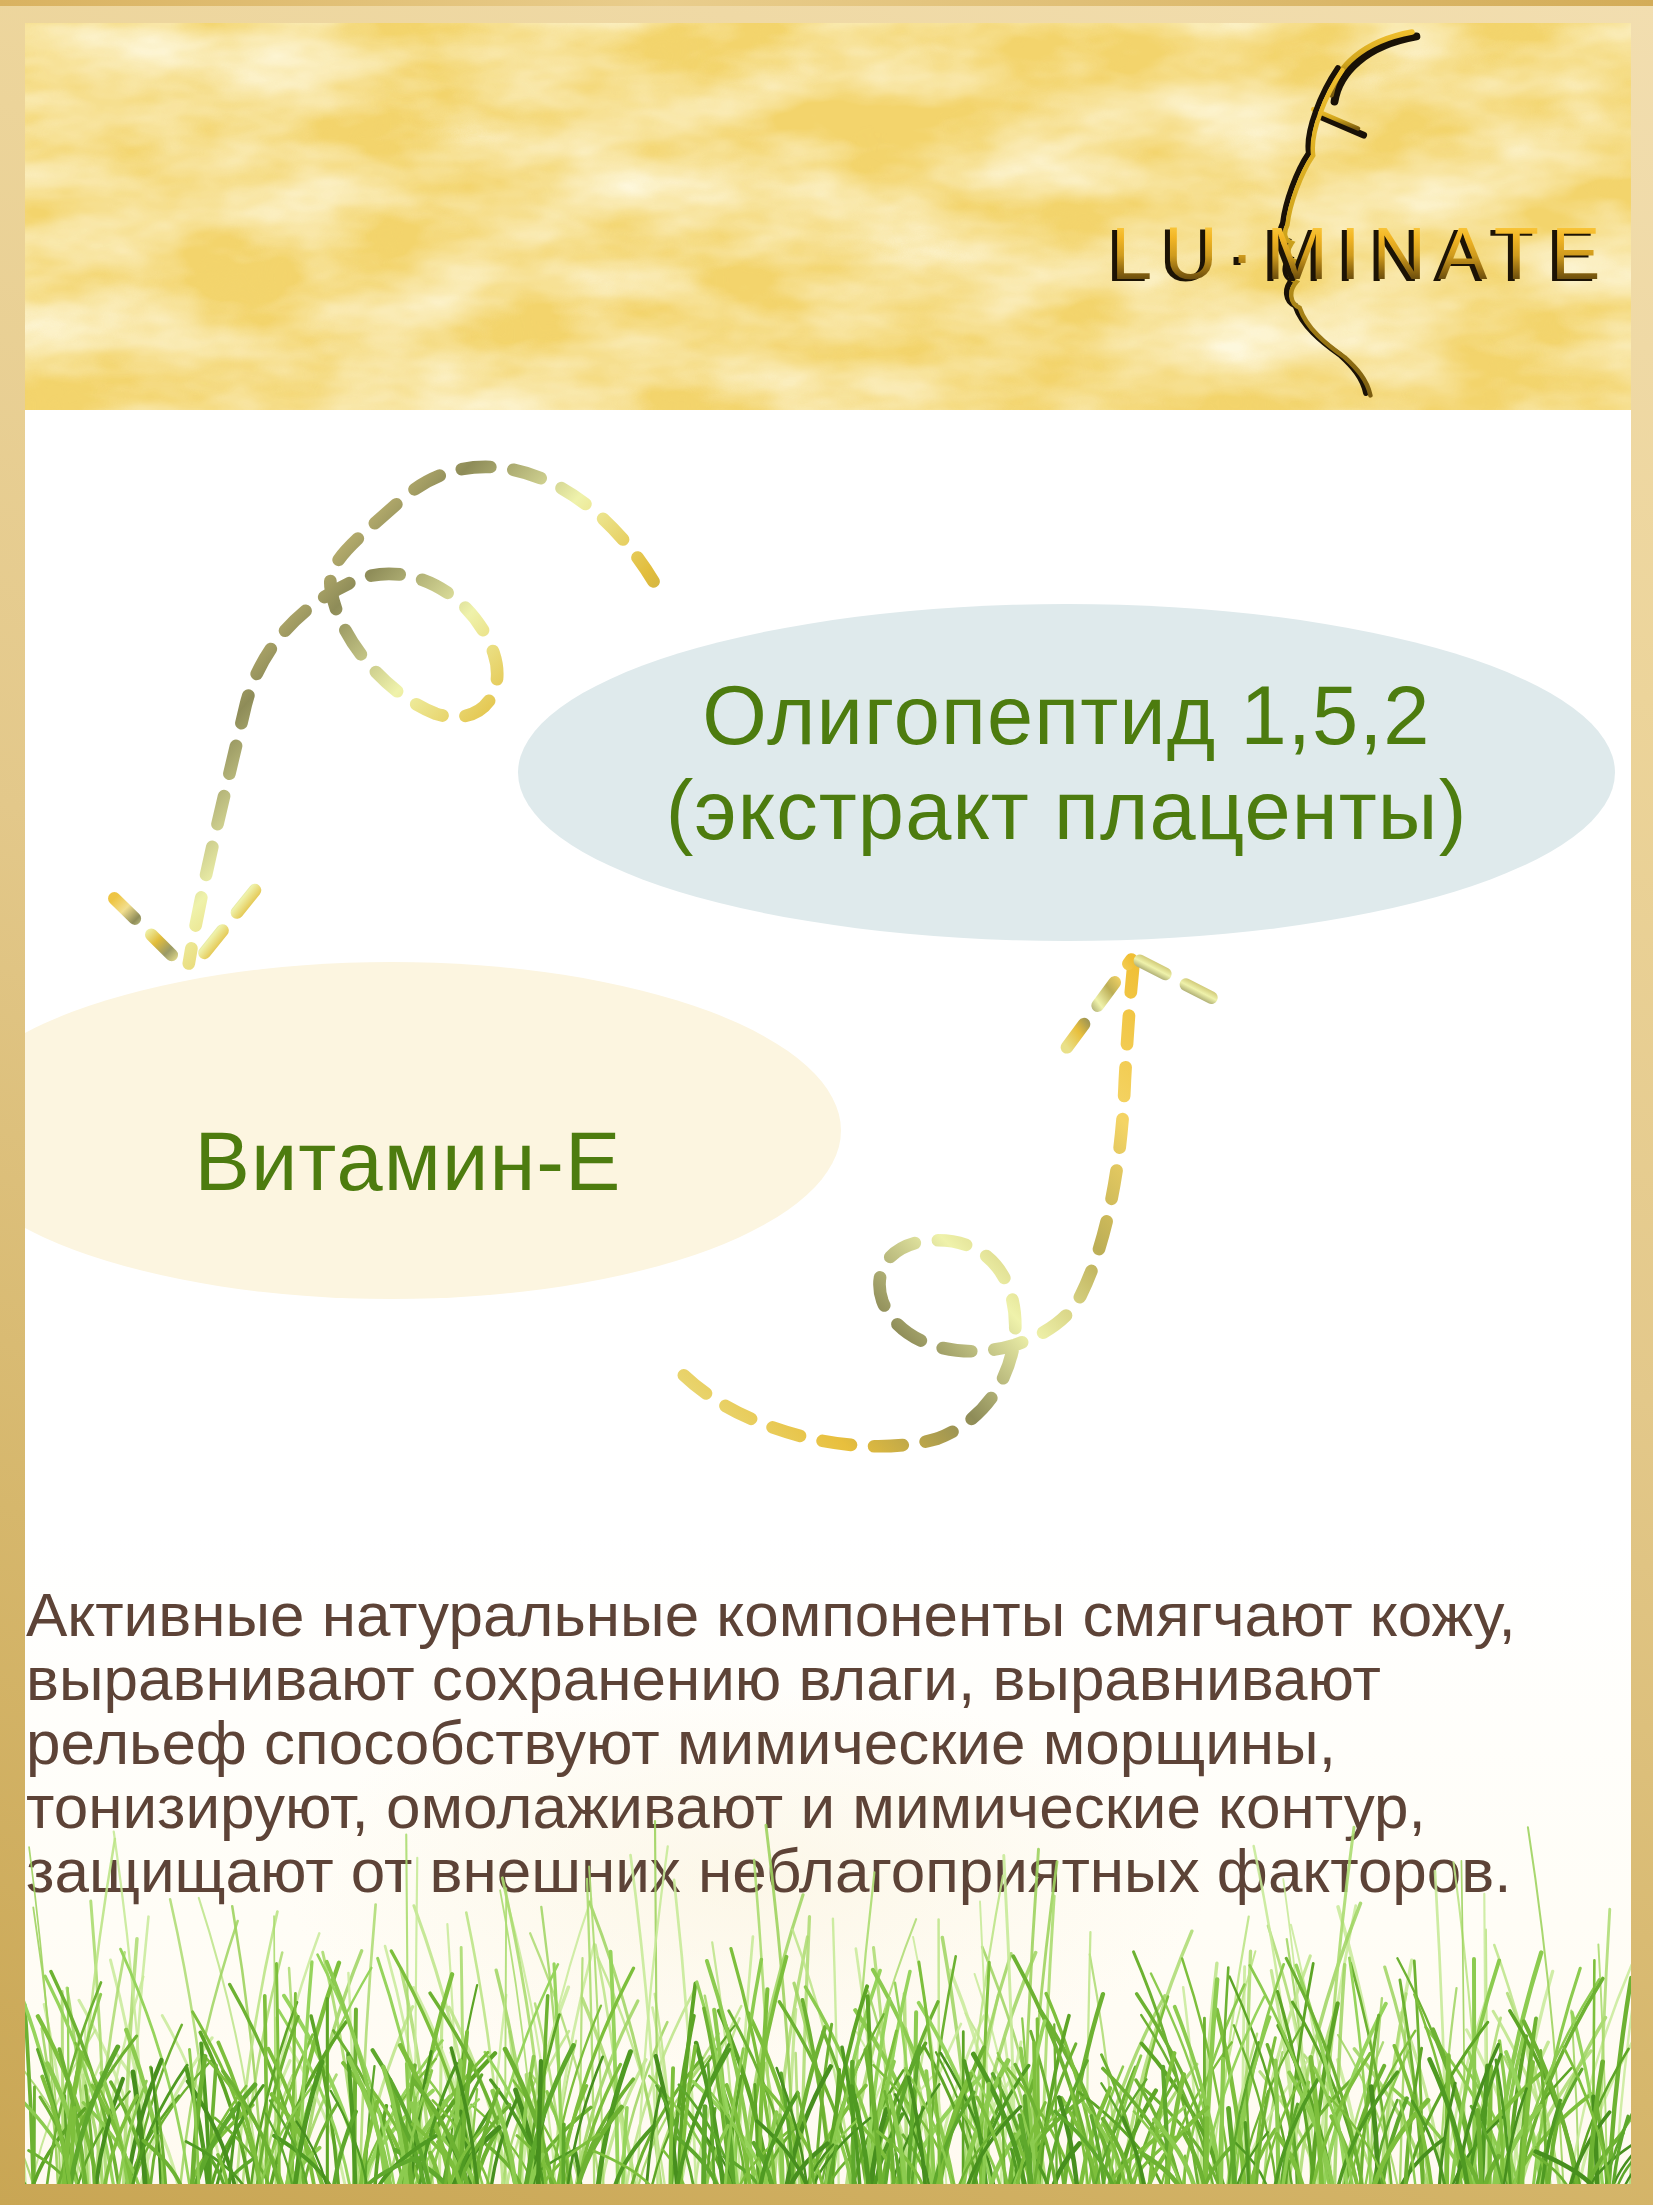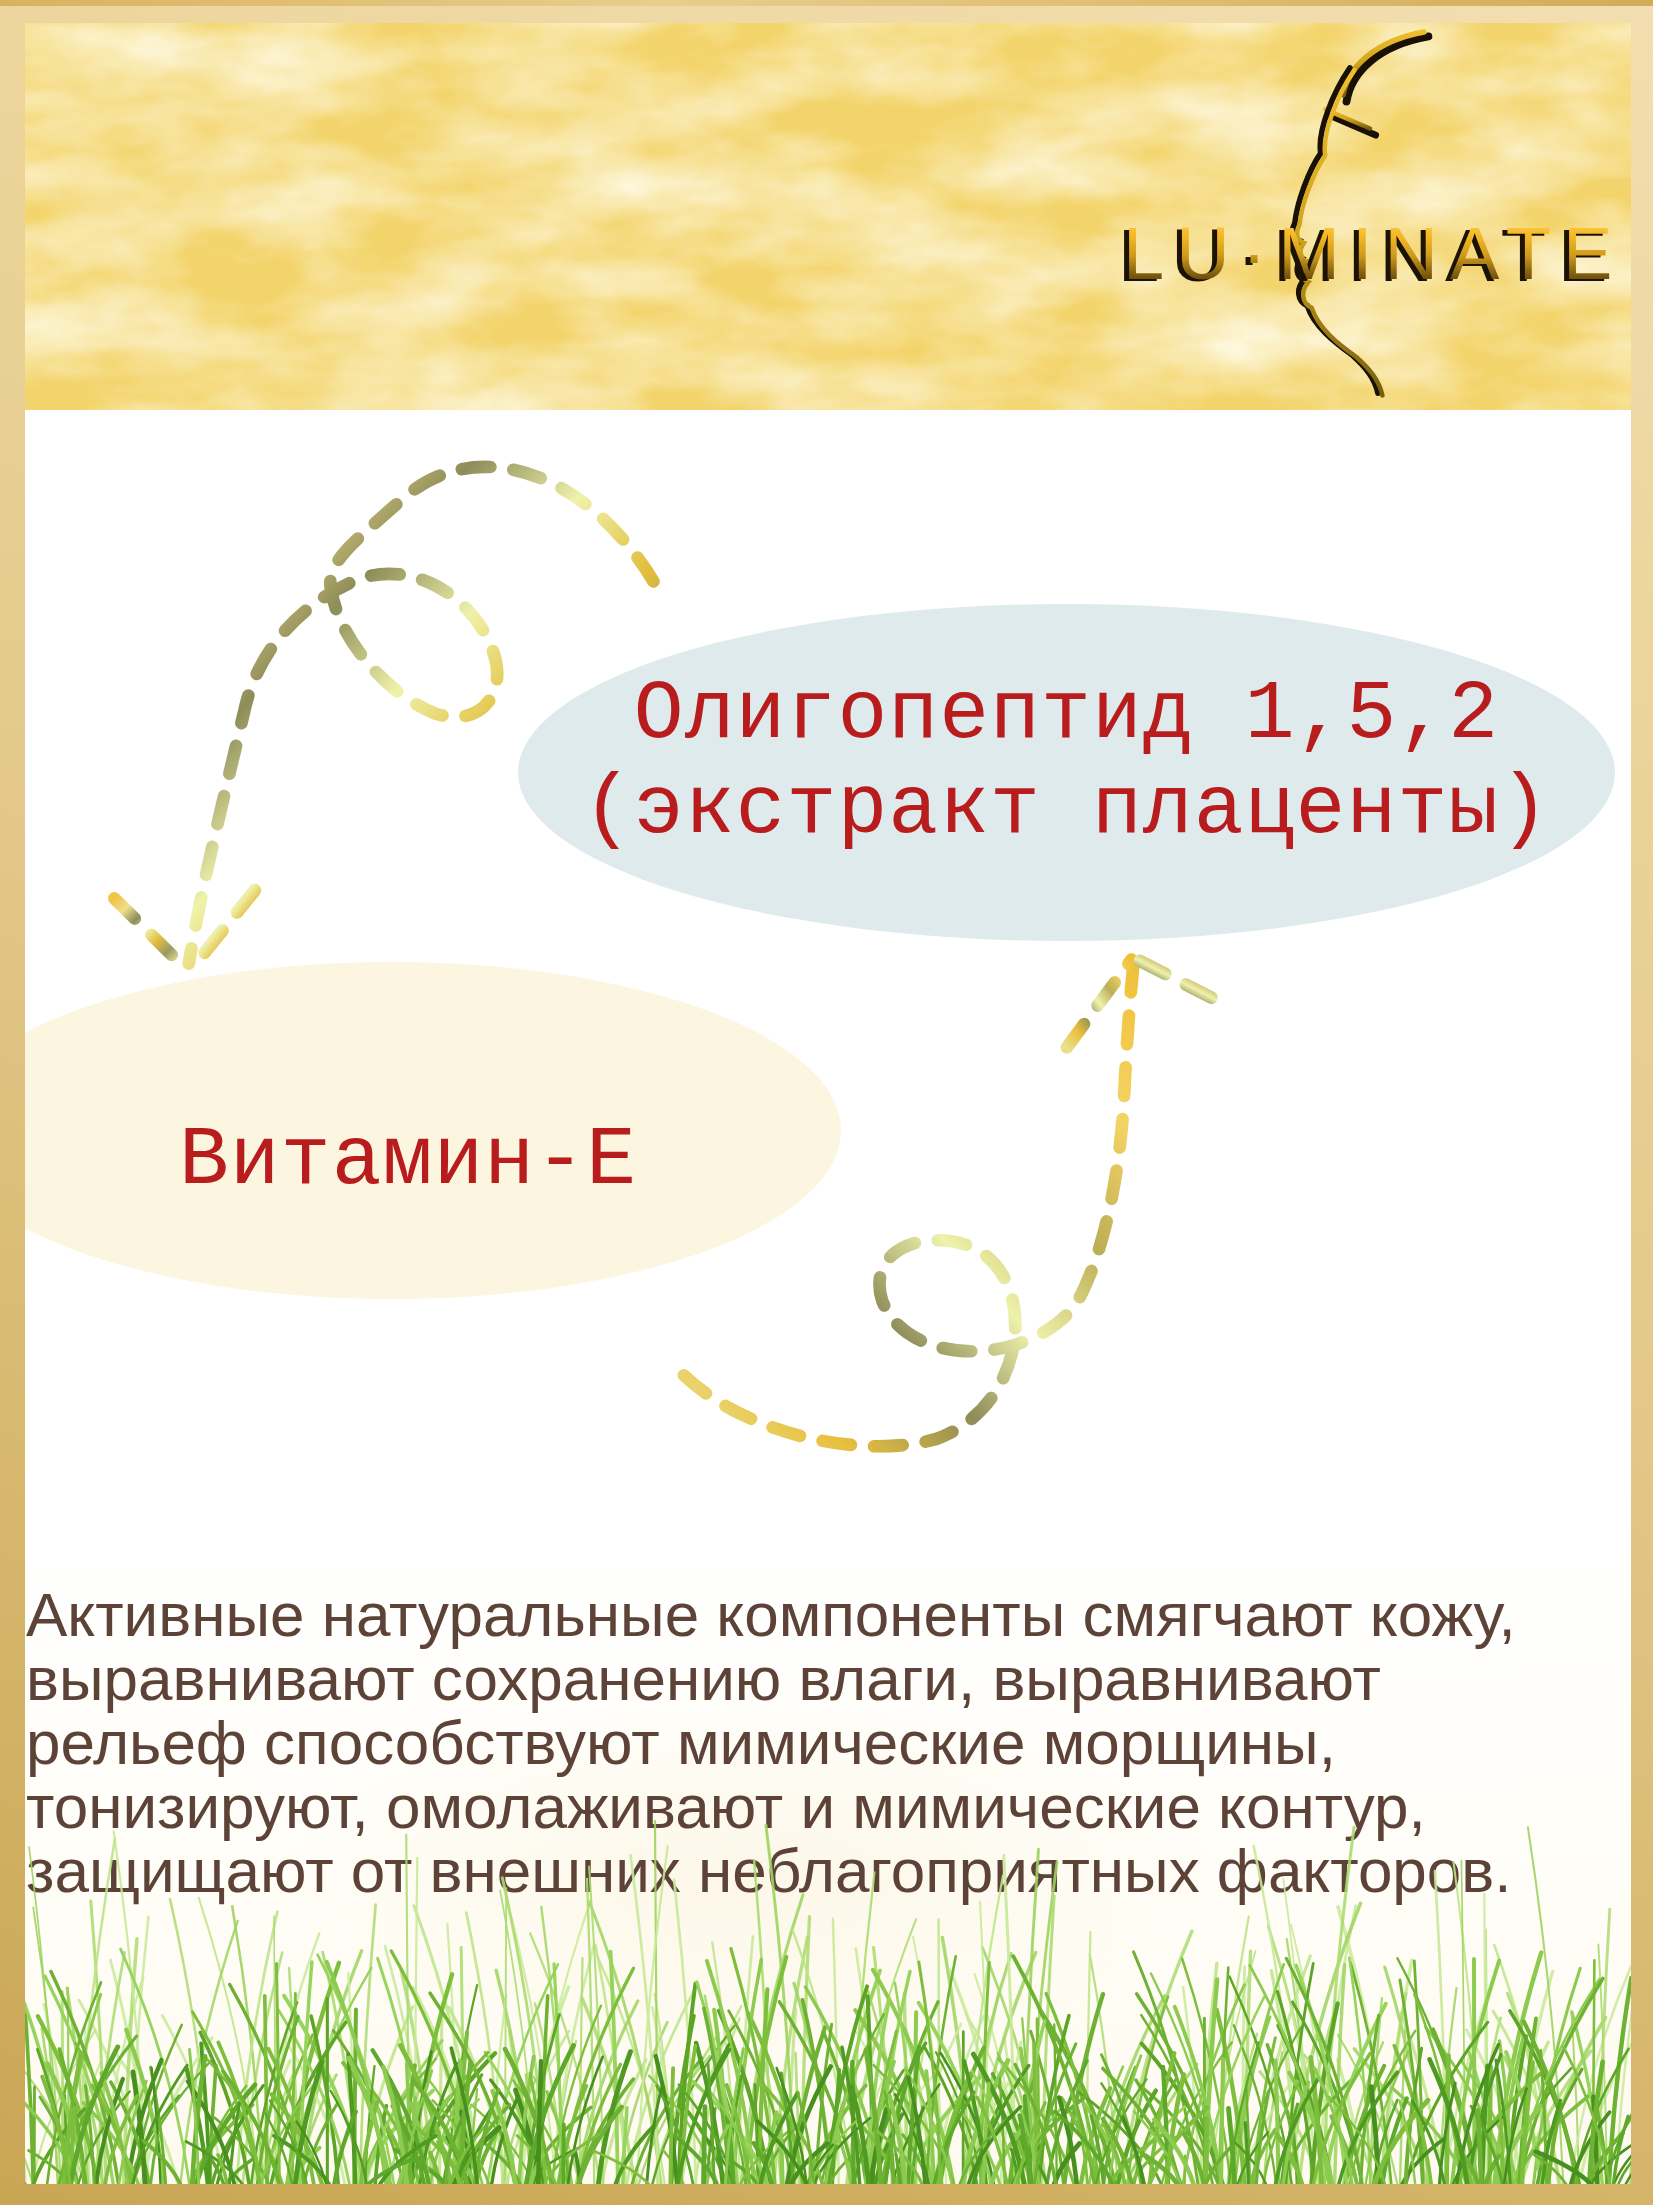--- a/index.html
+++ b/index.html
@@ -20,40 +20,40 @@
       radial-gradient(662px 276px at 45% 86%, rgba(250,242,220,0.55), rgba(250,242,220,0) 70%),
       linear-gradient(180deg,#ffffff 0%,#ffffff 70%,#fffdf6 88%,#fffaf0 100%);
     overflow:hidden;
   }
   
   .banner{
     position:absolute;left:0;top:0;width:1606px;height:387px;
     background:linear-gradient(115deg,#f6dd80 0%,#f3d46c 30%,#f7e292 55%,#f1cf62 80%,#f5da7a 100%);
   }
   .banner svg{position:absolute;left:0;top:0;width:100%;height:100%;}
-  .logo-block{position:absolute;right:0;top:0;width:551px;height:387px;}
+  .logo-block{position:absolute;right:12px;top:0;width:551px;height:387px;}
   .face-icon{position:absolute;right:226px;top:14.3px;width:110px;height:190px;}
   .logo-wrap{
     position:absolute;right:6.6px;top:194px;height:83px;
     font-size:74px;line-height:74px;letter-spacing:12px;font-weight:400;
     white-space:nowrap;
   }
   .logo-layer{position:absolute;right:0;top:0;white-space:nowrap;}
   .logo-shadow{color:#1c1305;transform:translate(-5px,1.7px);}
   .logo-gold{
     background:linear-gradient(180deg,#ffd44d 0%,#f2b524 28%,#cf9b1d 52%,#8a6410 74%,#46330a 96%);
     -webkit-background-clip:text;background-clip:text;color:transparent;
   }
   
   .bubble{position:absolute;border-radius:50%;display:flex;flex-direction:column;align-items:center;justify-content:center;}
   .bubble-blue{left:493px;top:581px;width:1097px;height:337px;background:#dfeaec;}
   .bubble-cream{left:-83px;top:939px;width:899px;height:337px;background:#fcf5e0;}
   .bubble-text{
-    color:#b91c1c;font-size:83px;line-height:95px;letter-spacing:1.1px;
-    text-align:center;white-space:nowrap;font-family:Liberation Mono, monospace;
+    color:#4d7c0f;font-size:83px;line-height:95px;letter-spacing:1.1px;
+    text-align:center;white-space:nowrap;
   }
   .bubble-blue .bubble-text-block{transform:translateY(-10px);}
   .bubble-cream .bubble-text-block{transform:translate(16.5px,31px);}
   
   .paragraph{
     position:absolute;left:1px;top:1560px;width:1577px;
     color:#5d4337;font-size:62px;line-height:64px;letter-spacing:0px;
   }
   .paragraph .pline{white-space:nowrap;}
   

